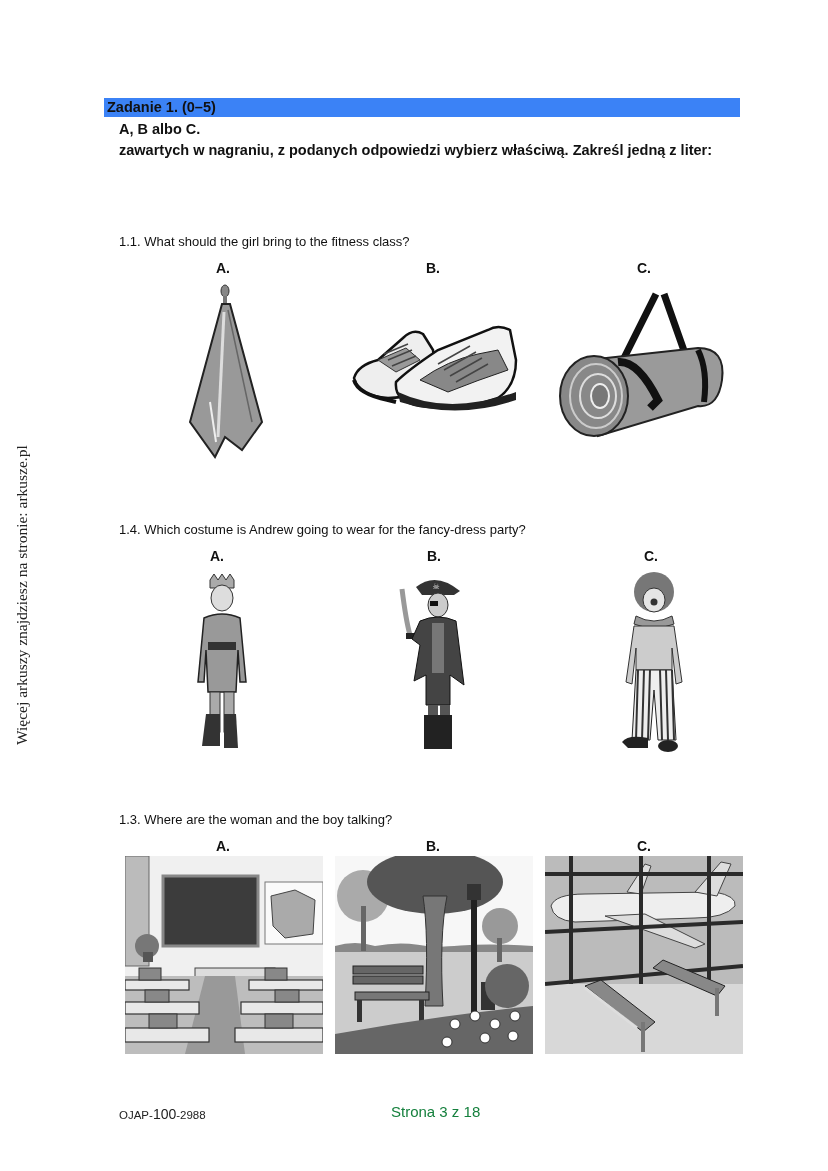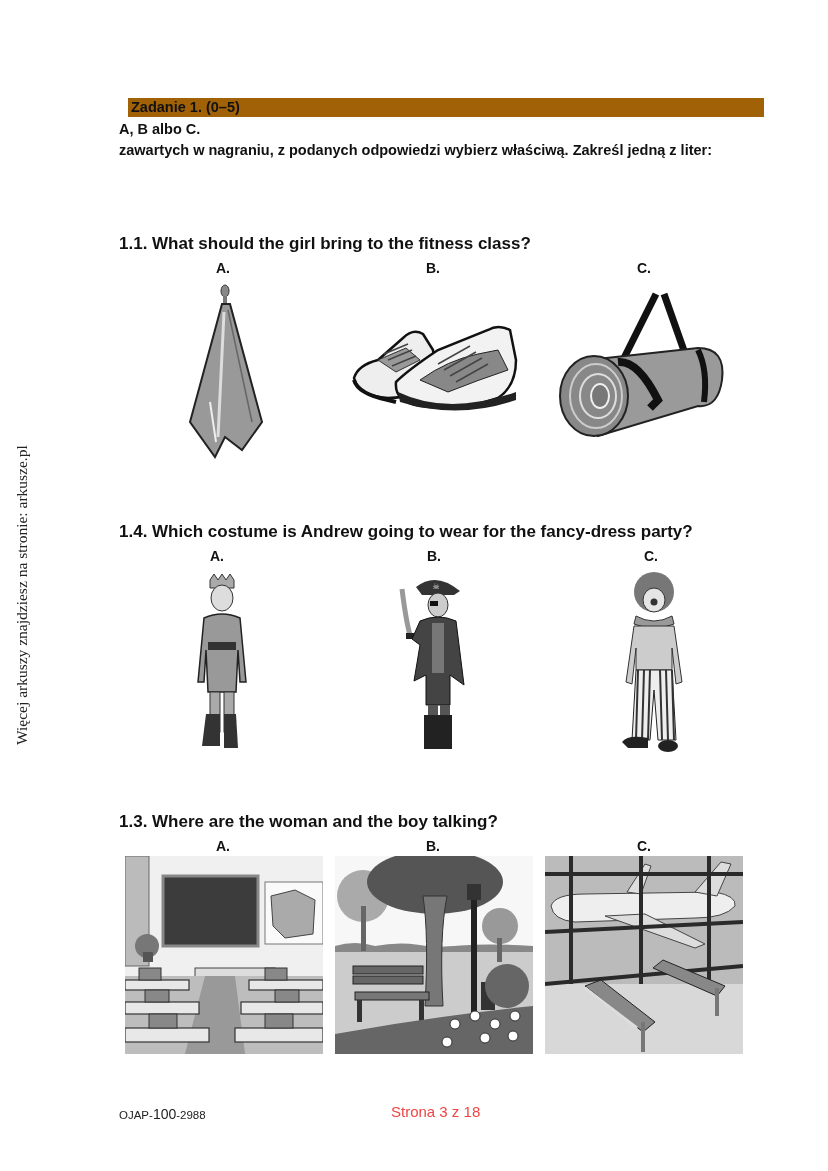--- a/index.html
+++ b/index.html
@@ -2,32 +2,32 @@
 <html><head>
 <meta charset="utf-8">
 <style>
   html, body { margin: 0; padding: 0; background: #ffffff; }
   body { width: 828px; height: 1171px; position: relative; overflow: hidden;
          font-family: "Liberation Sans", sans-serif; color: #111; }
   .side-note { position: absolute; left: 3px; top: 590px; width: 340px; height: 24px;
                transform-origin: 0 0; transform: translate(10px, 155px) rotate(-90deg);
                font-family: "Liberation Serif", serif; font-size: 15.5px; color: #222;
                white-space: nowrap; }
-  .task-header { position: absolute; left: 128px; top: 98px; width: 636px; height: 19px;
-                 background: #a16207; }
+  .task-header { position: absolute; left: 104px; top: 98px; width: 636px; height: 19px;
+                 background: #3b82f6; }
   .task-header span { position: absolute; left: 3px; top: 1px; font-weight: bold; font-size: 14.5px; }
   .instructions { position: absolute; left: 119px; top: 119px; width: 640px;
                   font-weight: bold; font-size: 14.5px; line-height: 21px; }
-  .q { position: absolute; left: 119px; font-weight: bold; font-size: 17px; }
+  .q { position: absolute; left: 119px; font-weight: normal; font-size: 13px; }
   .opt-label { position: absolute; font-weight: bold; font-size: 14px; }
   .pic { position: absolute; }
   .scene { position: absolute; top: 856px; width: 198px; height: 198px; overflow: hidden; }
   .footer-code { position: absolute; left: 119px; top: 1106px; font-size: 11.5px; color: #222; }
   .footer-code .big { font-size: 14px; }
-  .footer-page { position: absolute; left: 391px; top: 1103px; font-size: 15px; color: #ef4444; }
+  .footer-page { position: absolute; left: 391px; top: 1103px; font-size: 15px; color: #15803d; }
 </style>
 </head>
 <body>
 
 <div class="side-note">Więcej arkuszy znajdziesz na stronie: arkusze.pl</div>
 
 <div class="task-header">
   <span>Zadanie 1. (0–5)</span>
 </div>
 <div class="instructions">

